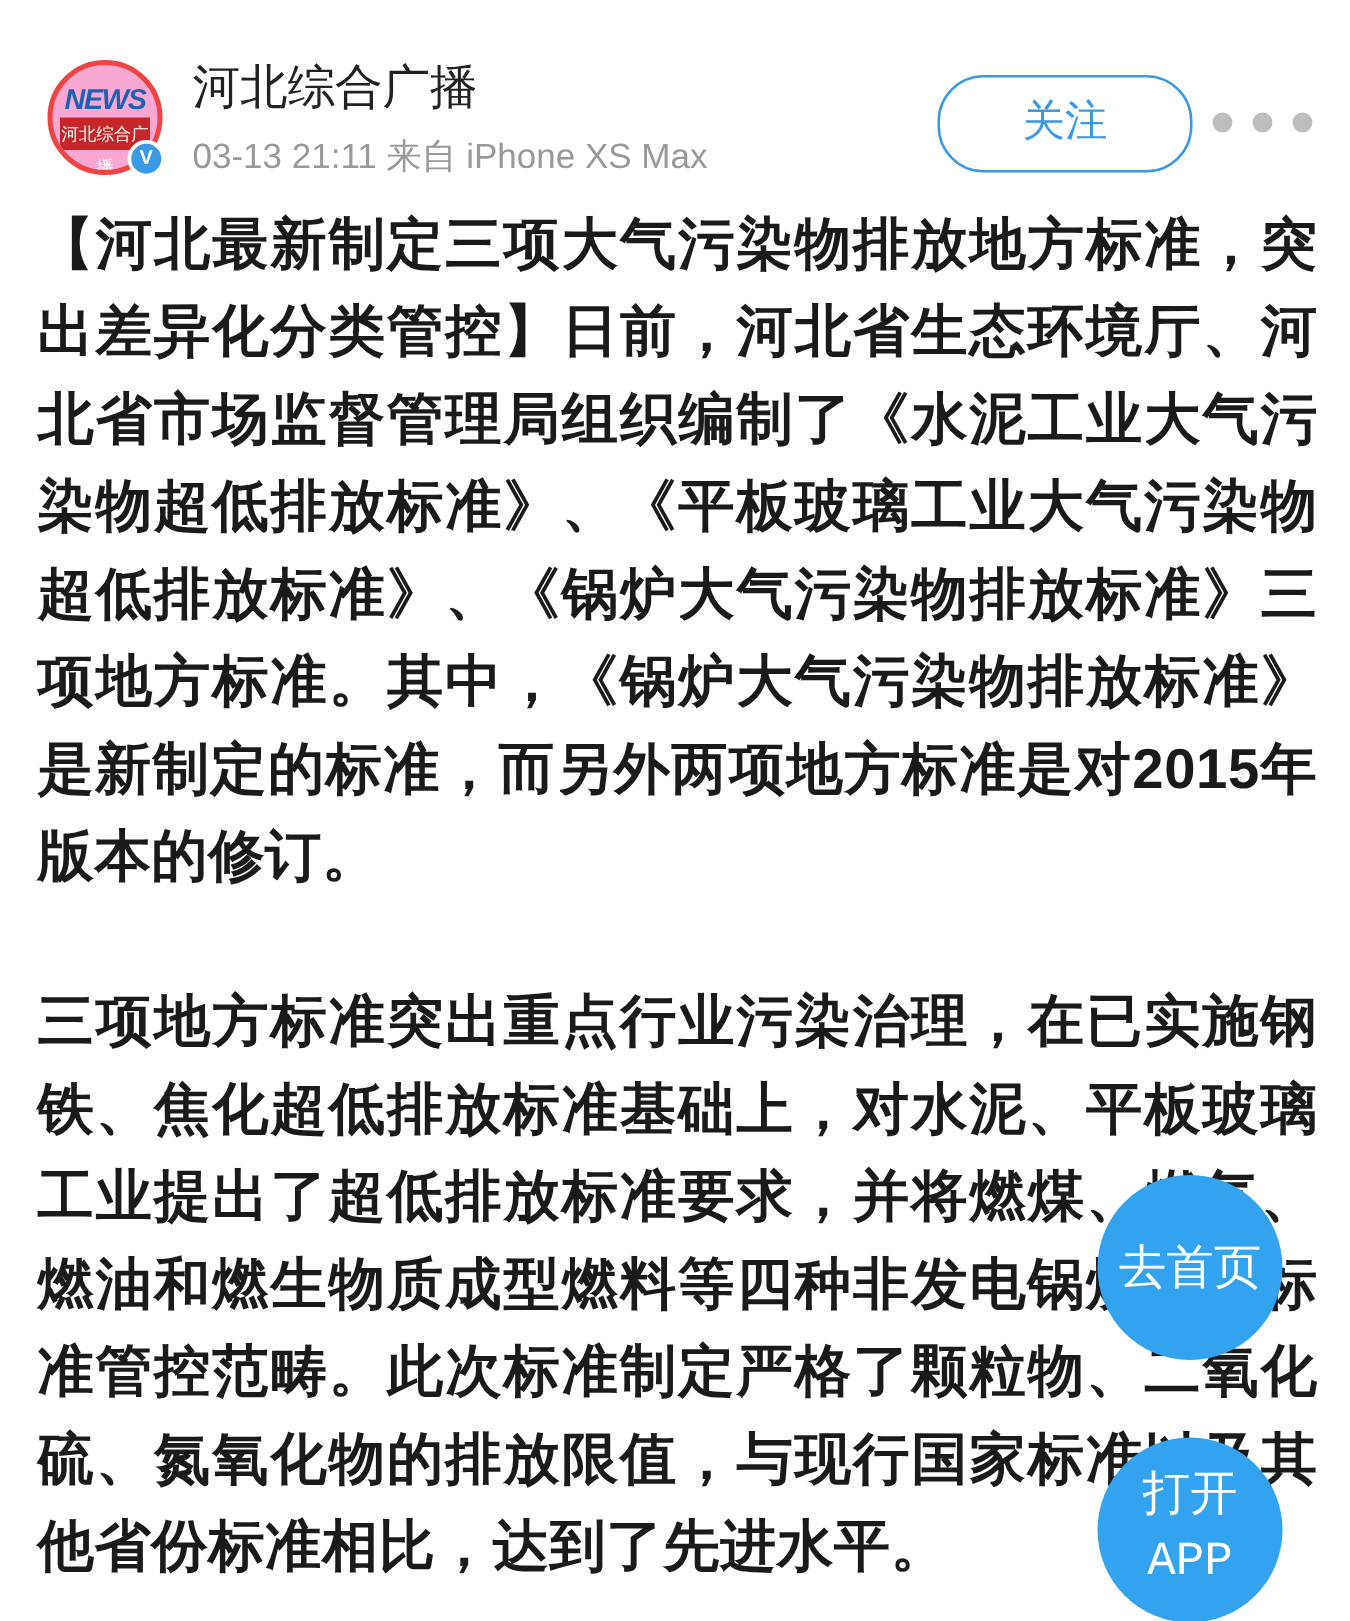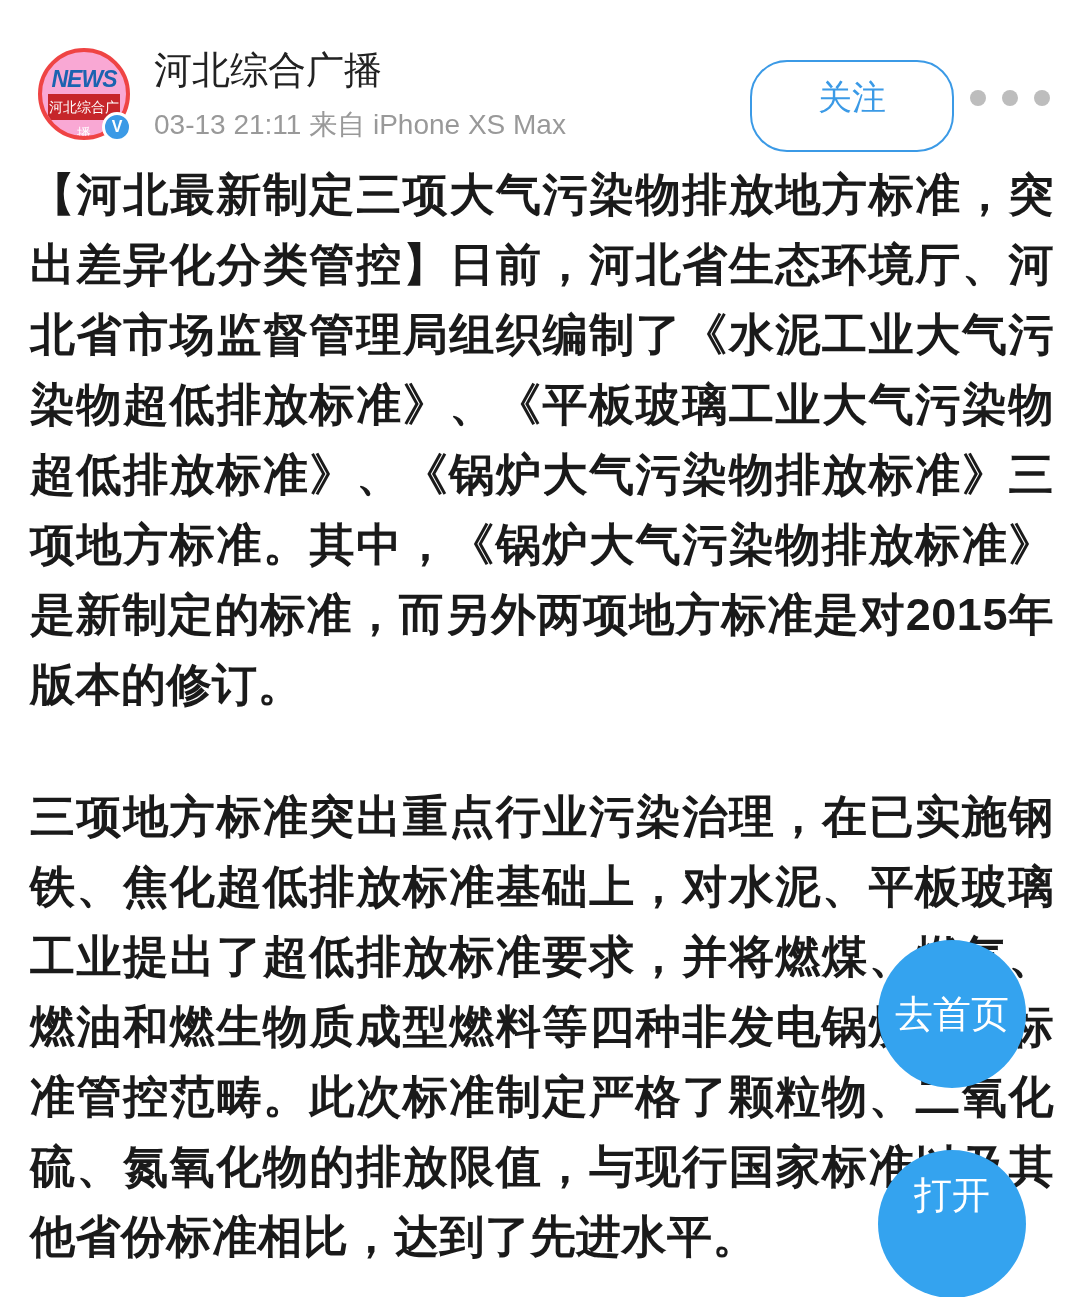--- a/index.html
+++ b/index.html
@@ -97,21 +97,21 @@
     font-size: 28px;
     color: #999999;
     line-height: 46px;
     margin-top: 6px;
   }
   .follow-button {
     flex: 0 0 auto;
     margin-top: 18px;
     margin-right: 16px;
     width: 204px;
-    height: 92px;
+    height: 78px;
     border: 2px solid #3b9ae6;
     border-radius: 37px;
     color: #3b9ae6;
     font-size: 34px;
     line-height: 70px;
     text-align: center;
     background: #ffffff;
     box-sizing: border-box;
     cursor: pointer;
   }
@@ -212,13 +212,14 @@
 <div class="article-body">
   <p>【河北最新制定三项大气污染物排放地方标准，突出差异化分类管控】日前，河北省生态环境厅、河北省市场监督管理局组织编制了《水泥工业大气污染物超低排放标准》、《平板玻璃工业大气污染物超低排放标准》、《锅炉大气污染物排放标准》三项地方标准。其中，《锅炉大气污染物排放标准》是新制定的标准，而另外两项地方标准是对2015年版本的修订。</p>
   <div class="para-gap"></div>
   <p>三项地方标准突出重点行业污染治理，在已实施钢铁、焦化超低排放标准基础上，对水泥、平板玻璃工业提出了超低排放标准要求，并将燃煤、燃气、燃油和燃生物质成型燃料等四种非发电锅炉纳入标准管控范畴。此次标准制定严格了颗粒物、二氧化硫、氮氧化物的排放限值，与现行国家标准以及其他省份标准相比，达到了先进水平。</p>
 </div>
 
 <div class="fab fab-home">去首页</div>
 
 <div class="fab fab-openapp">
   <span class="l1">打开</span>
+  <span class="l2">APP</span>
 </div>
 
 </body></html>

